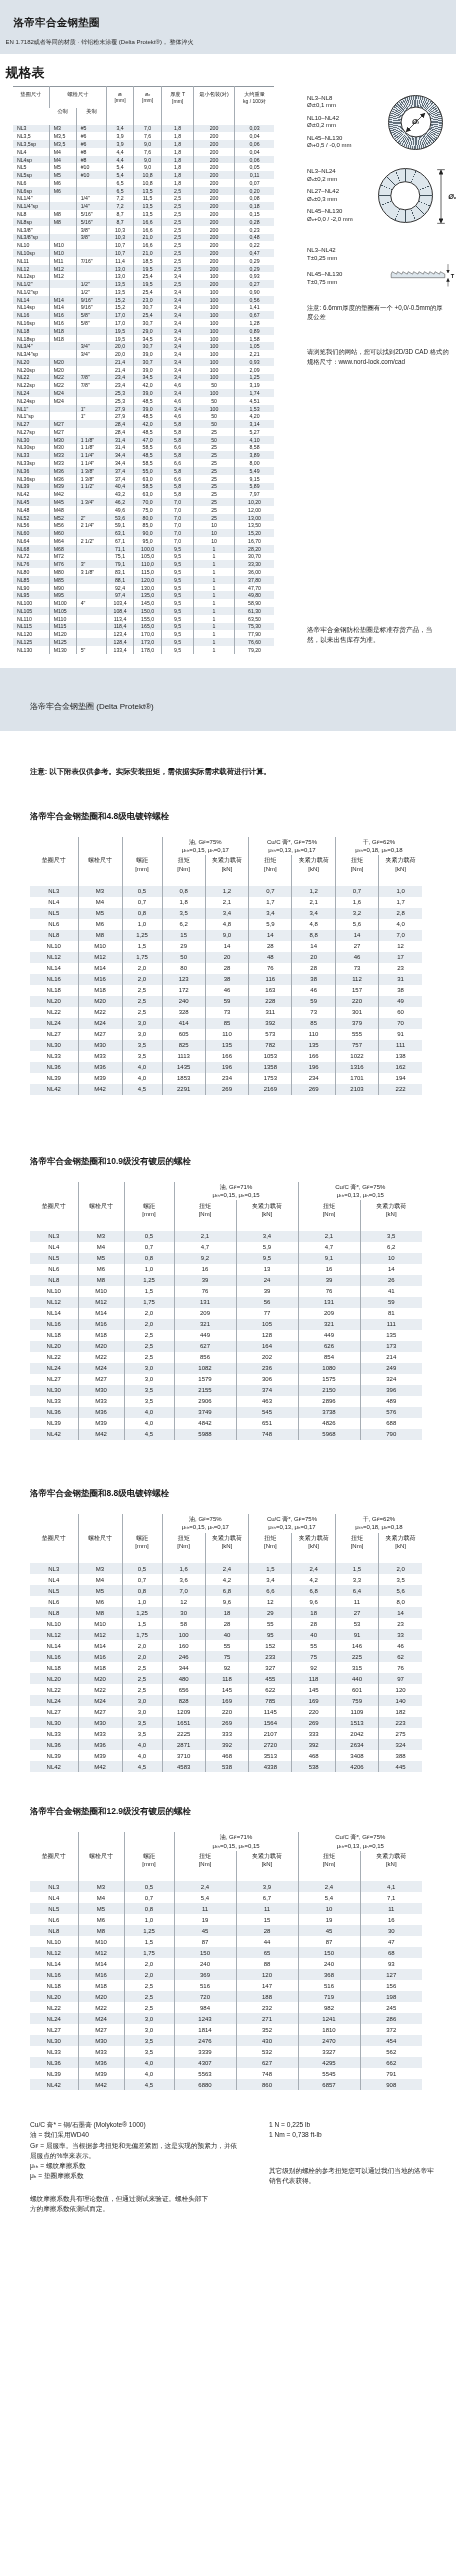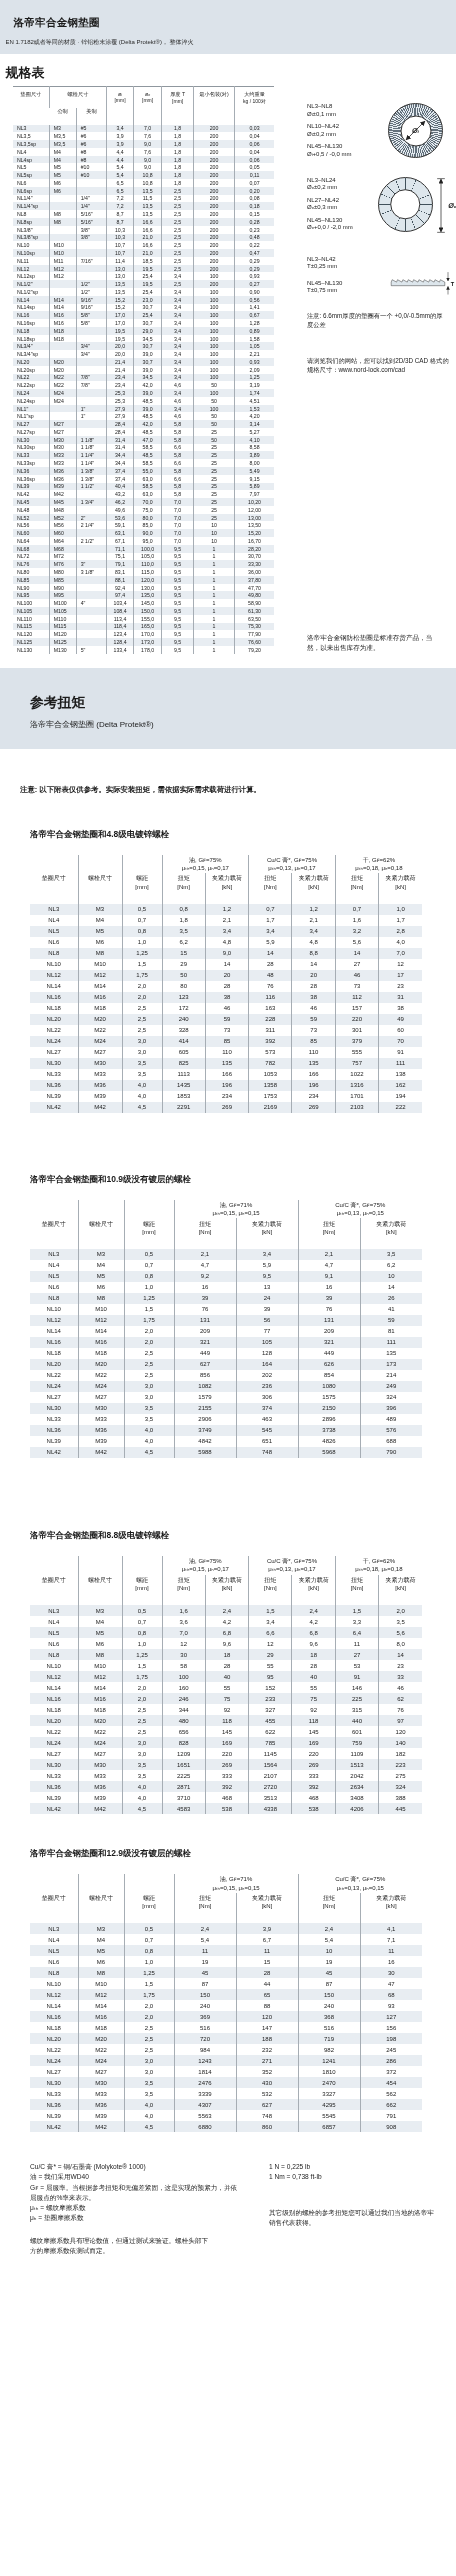--- a/index.html
+++ b/index.html
@@ -7,21 +7,21 @@
     width:457px;min-height:2576px;background:#ffffff;color:#1c1c1c;
     font-family:"Liberation Sans","DejaVu Sans",sans-serif;
     -webkit-font-smoothing:antialiased;
   }
   .hero{background:#dce3ea;padding:8.3px 6.6px 7.2px 5.5px;}
   .hero h1{margin:8px;font-size:10.5px;font-weight:bold;letter-spacing:0.3px;}
   .hero .sub{margin-top:2.8px;font-size:6px;color:#2b2b2b;}
 
   .spec-heading{font-weight:bold;font-size:13px;margin:9.4px 0 4.4px 5.5px;}
 
-  .spec-wrap{display:flex;align-items:flex-end;padding-left:13px;}
+  .spec-wrap{display:flex;align-items:center;padding-left:13px;}
   table{border-collapse:collapse;}
   .spec-table{font-size:5.2px;border-top:0.6px solid #8f979e;width:269px;}
   .spec-table th{font-weight:normal;font-size:5.2px;text-align:center;vertical-align:top;padding:3.3px 1.7px 10px;}
   .spec-table td{padding:0.9px 2.2px;text-align:center;white-space:nowrap;}
   .spec-table td:nth-child(-n+3){text-align:left;padding-left:3.9px;}
   .spec-table th+th,.spec-table td+td{border-left:0.6px solid #a6adb4;}
   .spec-table .nbl{border-left:none;}
   .spec-table tbody tr:nth-child(odd){background:#e8edf2;}
   .unit{display:block;font-size:5px;}
 
@@ -37,21 +37,21 @@
   .ring .dlabel{position:absolute;left:50%;top:50%;transform:translate(-50%,-55%);
     font-weight:bold;font-style:italic;font-size:7.2px;paint-order:stroke;}
   .dimcol{display:flex;align-items:center;margin-left:3.3px;}
   .dimlabel{font-weight:bold;font-style:italic;font-size:7.2px;margin-left:2.2px;}
   .sidenote{margin-top:14.3px;font-size:6.3px;line-height:1.45;}
   .stocknote{margin-top:259px;font-size:6.6px;line-height:1.55;width:138px;}
 
   .tq-hero{background:#dce3ea;margin-top:14.3px;padding:26.4px 11px 18.7px 30px;}
   .tq-hero h2{margin:0;font-size:13.8px;font-weight:bold;}
   .tq-hero .sub{margin-top:6.6px;font-size:8px;}
-  .tq-note{margin:36px 20px 0;font-size:7.4px;font-weight:bold;}
+  .tq-note{margin:36px 30px 0;font-size:7.4px;font-weight:bold;}
 
   .tq-title{margin:34px 0 0 30px;font-size:8.5px;font-weight:bold;}
   .tq-table{margin:14.3px 0 0 30px;width:392px;font-size:6px;table-layout:fixed;}
   .tq-table th{font-weight:normal;vertical-align:bottom;text-align:center;padding:1.1px 1.1px;}
   .tq-table thead tr.cols th{padding-bottom:13.2px;vertical-align:top;}
   .tq-table th+th,.tq-table td+td{border-left:0.6px solid #a6adb4;}
   .tq-table td{padding:2.5px 1.1px;text-align:center;white-space:nowrap;}
   .tq-table tbody tr:nth-child(odd){background:#e8edf2;}
   .g1,.g2{display:block;line-height:1.35;}
 
@@ -882,21 +882,20 @@
       </svg>
     </div>
 
     <div class="sidenote" style="margin-top:10px;width:138px;">注意: 6.6mm厚度的垫圈有一个 +0,0/-0.5mm的厚度公差</div>
     <div class="sidenote" style="margin-top:26.4px;width:143px;">请浏览我们的网站，您可以找到2D/3D CAD 格式的规格尺寸：www.nord-lock.com/cad</div>
     <div class="stocknote">洛帝牢合金钢防松垫圈是标准存货产品，当然，以未出售库存为准。</div>
   </div>
 </div>
 
 <div class="tq-hero">
-  <h2>参考扭矩</h2>
   <div class="sub">洛帝牢合金钢垫圈 (Delta Protekt®)</div>
 </div>
 
 <div class="tq-note">注意: 以下附表仅供参考。实际安装扭矩，需依据实际需求载荷进行计算。</div>
 
 <div class="tq-title">洛帝牢合金钢垫圈和4.8级电镀锌螺栓</div>
 <table class="tq-table">
   <colgroup>
       <col style="width:48px">
       <col style="width:44px">
@@ -1390,21 +1389,21 @@
         <td>M42</td>
         <td>4,5</td>
         <td>5988</td>
         <td>748</td>
         <td>5968</td>
         <td>790</td>
       </tr>
     </tbody>
 </table>
 
-<div class="tq-title" style="margin-top:72px">洛帝牢合金钢垫圈和8.8级电镀锌螺栓</div>
+<div class="tq-title" style="margin-top:48px">洛帝牢合金钢垫圈和8.8级电镀锌螺栓</div>
 <table class="tq-table">
   <colgroup>
       <col style="width:48px">
       <col style="width:44px">
       <col style="width:40px">
       <col>
       <col>
       <col>
       <col>
       <col>

